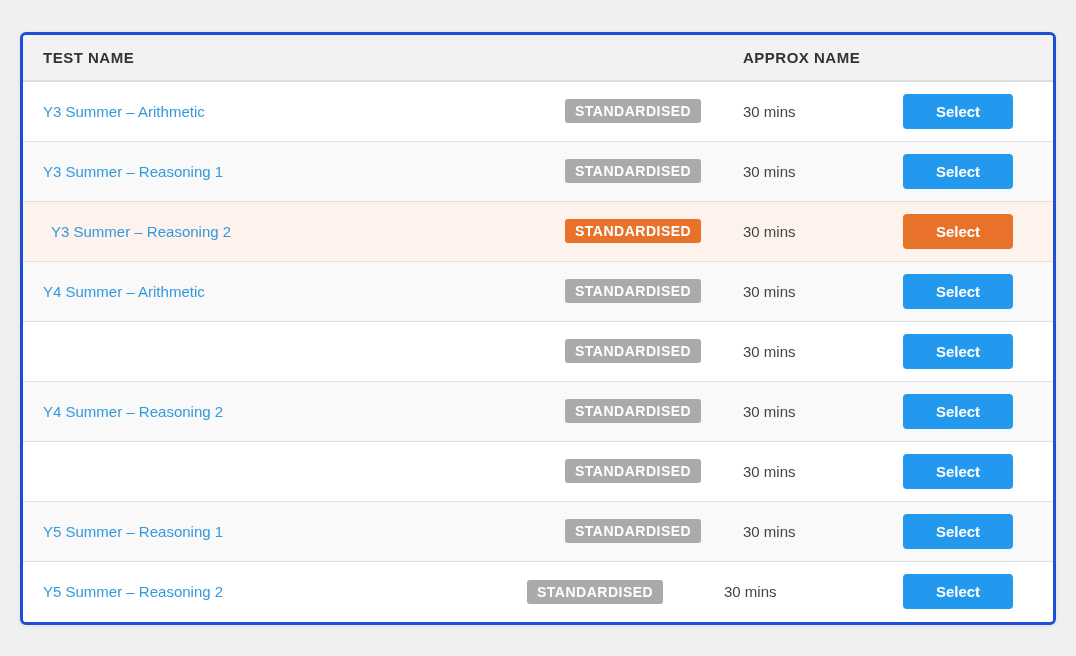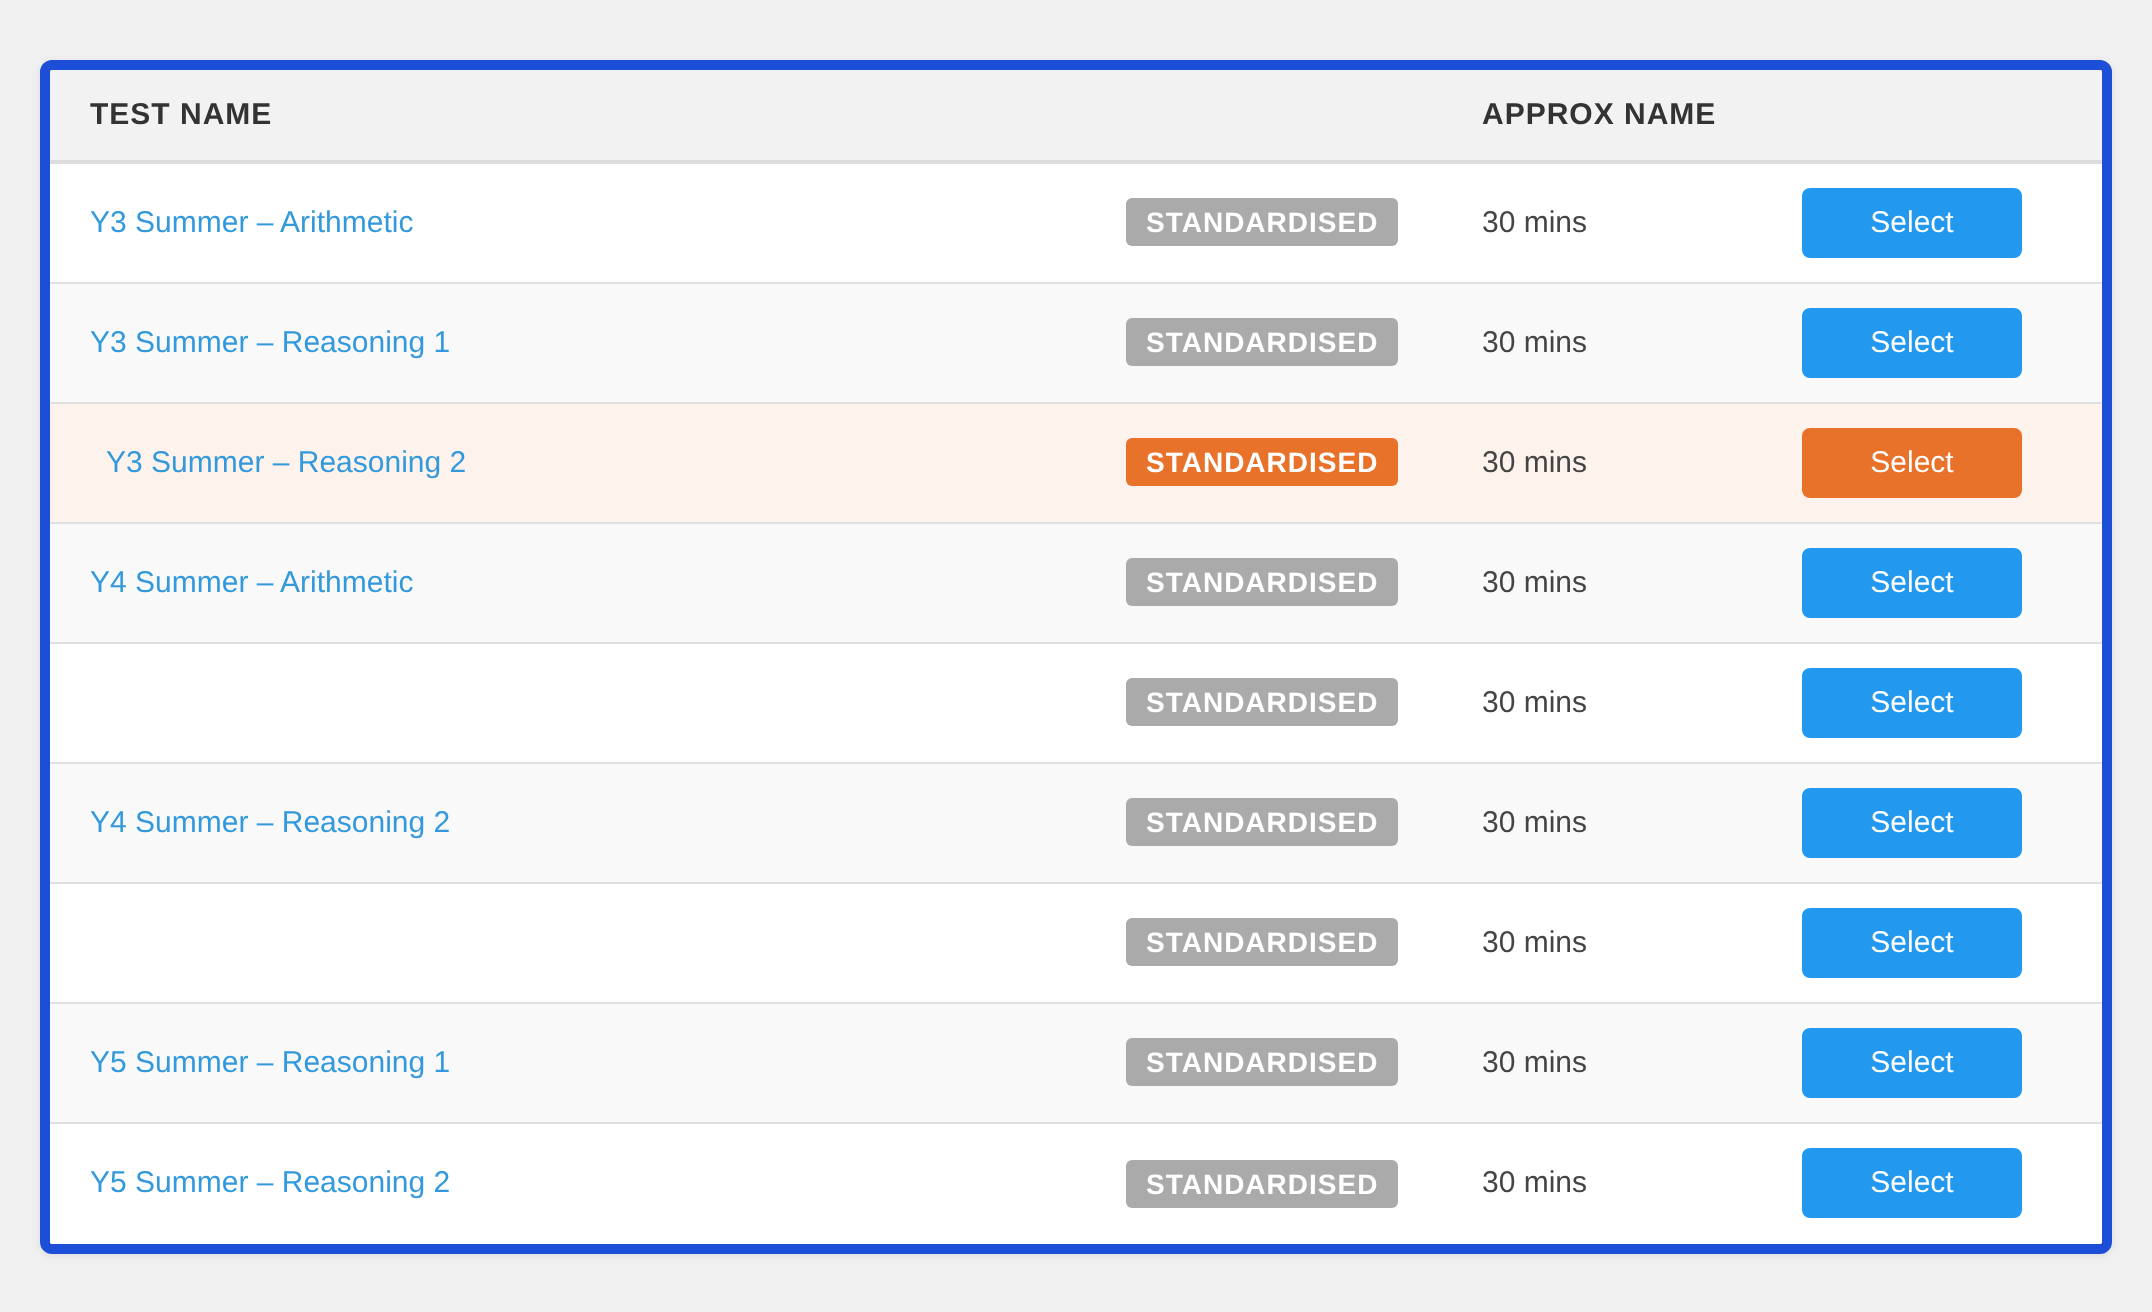--- a/index.html
+++ b/index.html
@@ -7,21 +7,21 @@
       font-family: Arial, Helvetica, sans-serif;
       background: #f0f0f0;
       display: flex;
       justify-content: center;
       align-items: center;
       min-height: 100vh;
       padding: 20px;
     }
     .table-container {
       background: #fde047;
-      border: 5px solid #1d4ed8;
+      border: 3px solid #1d4ed8;
       border-radius: 6px;
       overflow: hidden;
       width: 1040px;
       box-shadow: 0 1px 4px rgba(0,0,0,0.08);
     }
     .table-header {
       display: flex;
       align-items: center;
       background: #f2f2f2;
       border-bottom: 2px solid #ddd;
@@ -48,20 +48,21 @@
     .table-row {
       display: flex;
       align-items: center;
       padding: 0 20px;
       border-bottom: 1px solid #e0e0e0;
       min-height: 60px;
       justify-content: flex-end;
     }
     .table-row:last-child {
       border-bottom: none;
+      gap: 19px;
     }
     .table-row:nth-child(odd) {
       background: #ffffff;
     }
     .table-row:nth-child(even) {
       background: #f9f9f9;
     }
     .row-highlighted {
       background: #fdf3ec !important;
       padding-left: 28px;
@@ -99,21 +100,21 @@
     .cell-action {
       width: 130px;
     }
     .btn-select {
       background: #2299ee;
       color: #fff;
       border: none;
       border-radius: 4px;
       padding: 9px 22px;
       font-size: 15px;
-      font-weight: normal;
+      font-weight: bold;
       cursor: pointer;
       width: 110px;
     }
     .btn-select-orange {
       background: #e8722a;
     }
   </style>
 </head>
 <body>
 

